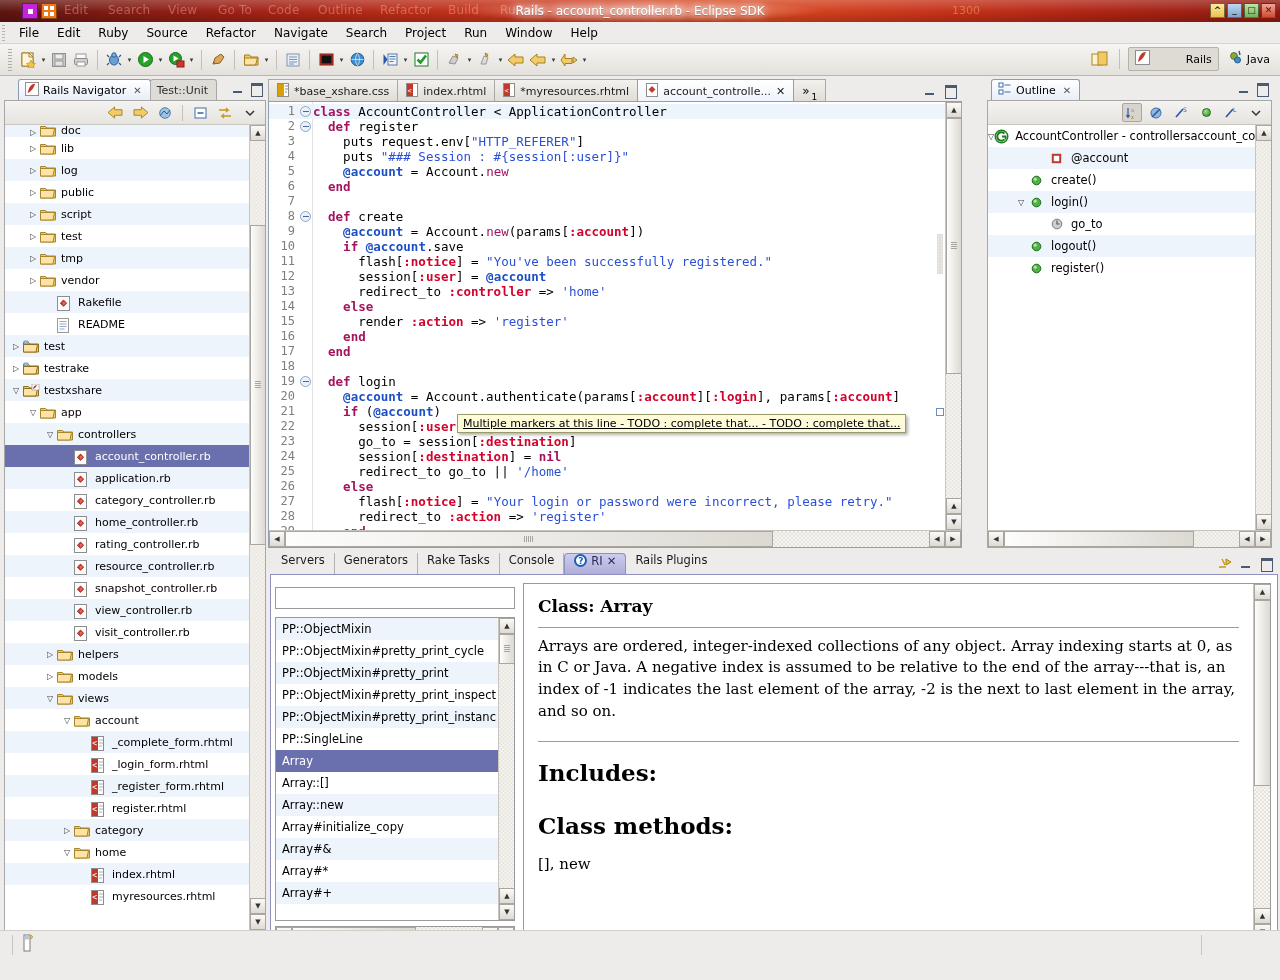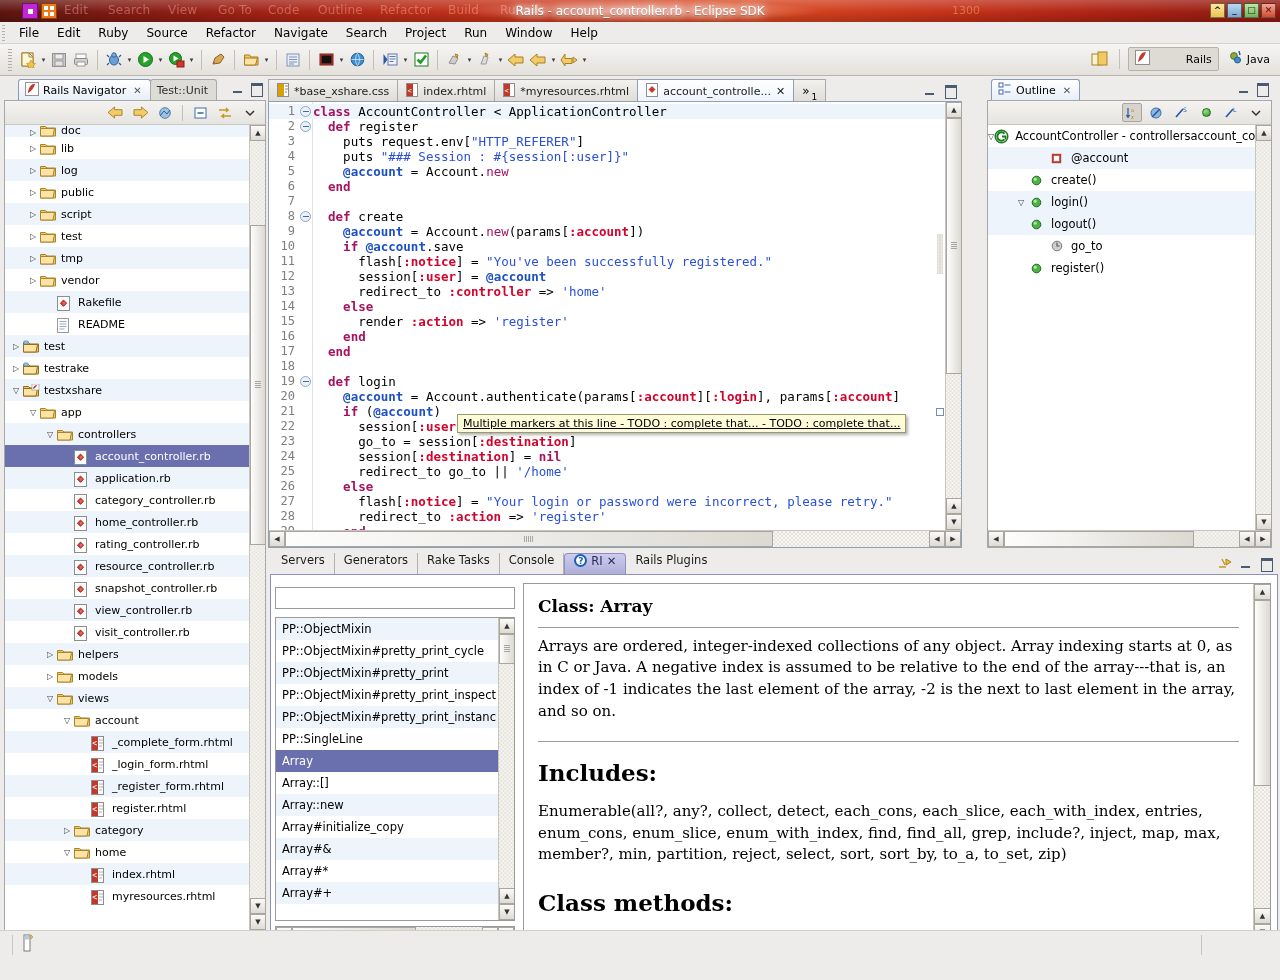--- a/index.html
+++ b/index.html
@@ -974,41 +974,41 @@
             <span style="display: inline-block; width: 26px;"></span>
             <span style="width: 14px; text-align: center; font-size: 8px; color: rgb(68, 68, 68); display: inline-block;">▽</span>
             <span style="width: 17px; display: inline-flex; align-items: center; justify-content: center; margin-right: 6px;">
               <svg width="11" height="11" viewBox="0 0 11 11">
                 <circle cx="5.5" cy="5.5" r="4.3" fill="#4fb248" stroke="#1f6a1c"></circle>
                 <circle cx="4.2" cy="4.2" r="1.6" fill="#b8ecac" opacity=".9"></circle>
               </svg>
             </span>
             <span>login()</span>
           </div>
+          <div class="ol-row">
+            <span style="display: inline-block; width: 46px;"></span>
+            <span style="width: 14px; text-align: center; font-size: 8px; color: rgb(68, 68, 68); display: inline-block;"></span>
+            <span style="width: 17px; display: inline-flex; align-items: center; justify-content: center; margin-right: 6px;">
+              <svg width="12" height="12" viewBox="0 0 12 12">
+                <circle cx="6" cy="6" r="4.8" fill="#cfcfcf" stroke="#7a7a7a"></circle>
+                <path d="M6 2.6 v3.4 h2.6" fill="none" stroke="#5a5a5a" stroke-width="1.2"></path>
+              </svg>
+            </span>
+            <span>go_to</span>
+          </div>
           <div class="ol-row alt">
             <span style="display: inline-block; width: 26px;"></span>
             <span style="width: 14px; text-align: center; font-size: 8px; color: rgb(68, 68, 68); display: inline-block;"></span>
             <span style="width: 17px; display: inline-flex; align-items: center; justify-content: center; margin-right: 6px;">
               <svg width="11" height="11" viewBox="0 0 11 11">
                 <circle cx="5.5" cy="5.5" r="4.3" fill="#4fb248" stroke="#1f6a1c"></circle>
                 <circle cx="4.2" cy="4.2" r="1.6" fill="#b8ecac" opacity=".9"></circle>
               </svg>
             </span>
             <span>logout()</span>
-          </div>
-          <div class="ol-row">
-            <span style="display: inline-block; width: 46px;"></span>
-            <span style="width: 14px; text-align: center; font-size: 8px; color: rgb(68, 68, 68); display: inline-block;"></span>
-            <span style="width: 17px; display: inline-flex; align-items: center; justify-content: center; margin-right: 6px;">
-              <svg width="12" height="12" viewBox="0 0 12 12">
-                <circle cx="6" cy="6" r="4.8" fill="#cfcfcf" stroke="#7a7a7a"></circle>
-                <path d="M6 2.6 v3.4 h2.6" fill="none" stroke="#5a5a5a" stroke-width="1.2"></path>
-              </svg>
-            </span>
-            <span>go_to</span>
           </div>
           <div class="ol-row">
             <span style="display: inline-block; width: 26px;"></span>
             <span style="width: 14px; text-align: center; font-size: 8px; color: rgb(68, 68, 68); display: inline-block;"></span>
             <span style="width: 17px; display: inline-flex; align-items: center; justify-content: center; margin-right: 6px;">
               <svg width="11" height="11" viewBox="0 0 11 11">
                 <circle cx="5.5" cy="5.5" r="4.3" fill="#4fb248" stroke="#1f6a1c"></circle>
                 <circle cx="4.2" cy="4.2" r="1.6" fill="#b8ecac" opacity=".9"></circle>
               </svg>
             </span>
@@ -1107,21 +1107,20 @@
         </div>
       </div>
 
       <div style="position:absolute;left:252px;top:8px;right:6px;bottom:6px;border:1px solid #9a9a9a;background:#fff;overflow:hidden;">
         <div class="ridoc" style="position:absolute;left:0;top:0;right:17px;bottom:0;overflow:hidden;">
           <h1>Class: Array</h1>
           <hr>
           <p style="text-align:left;">Arrays are ordered, integer-indexed collections of any object. Array indexing starts at 0, as in C or Java. A negative index is assumed to be relative to the end of the array---that is, an index of -1 indicates the last element of the array, -2 is the next to last element in the array, and so on.</p>
           <hr style="margin-top:18px;">
           <h2>Includes:</h2>
-          <p>Enumerable(all?, any?, collect, detect, each_cons, each_slice, each_with_index, entries, enum_cons, enum_slice, enum_with_index, find, find_all, grep, include?, inject, map, max, member?, min, partition, reject, select, sort, sort_by, to_a, to_set, zip)</p>
           <h2 style="margin-top:20px;">Class methods:</h2>
           <p>[], new</p>
         </div>
         <div class="sbv" style="width:17px;">
           <div class="sarrow" style="position:absolute;top:0;width:17px;">▲</div>
           <div class="sthumb" style="left:0;width:17px;top:16px;height:186px;"></div>
           <div class="strough" style="left:0;right:0;top:202px;bottom:32px;"></div>
           <div class="sarrow" style="position:absolute;bottom:16px;width:17px;">▲</div>
           <div class="sarrow" style="position:absolute;bottom:0;width:17px;">▼</div>
         </div>

